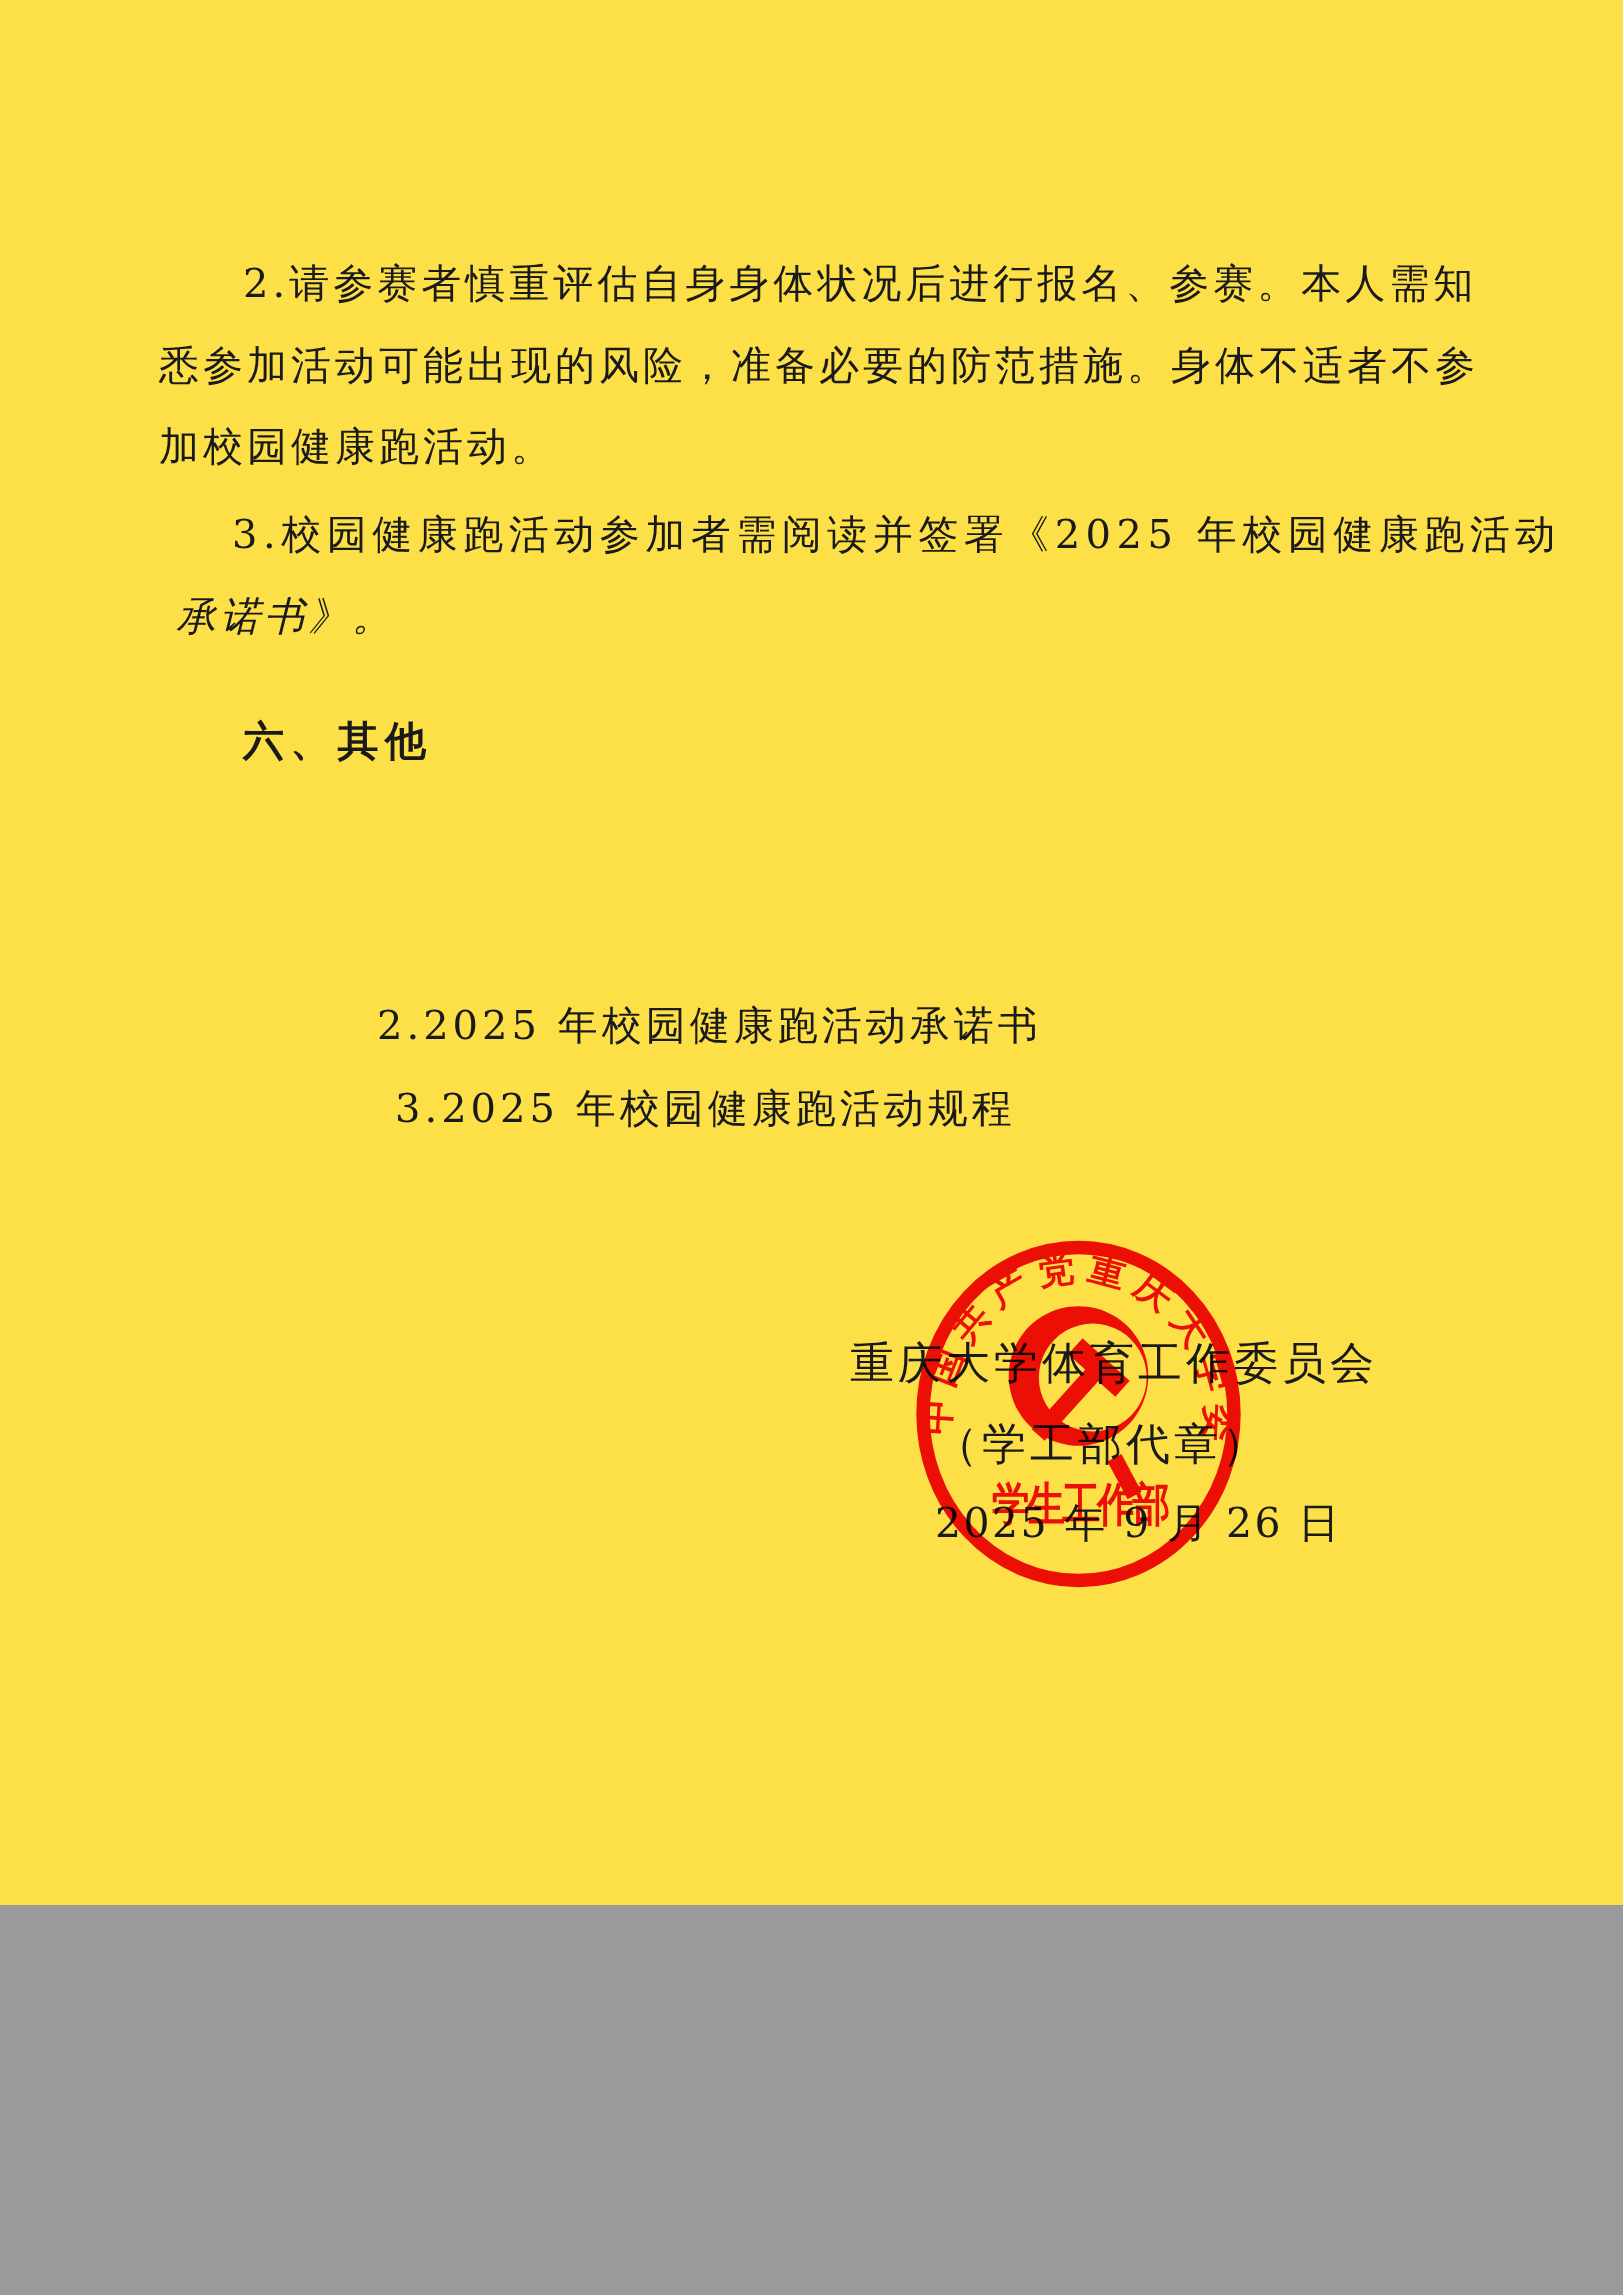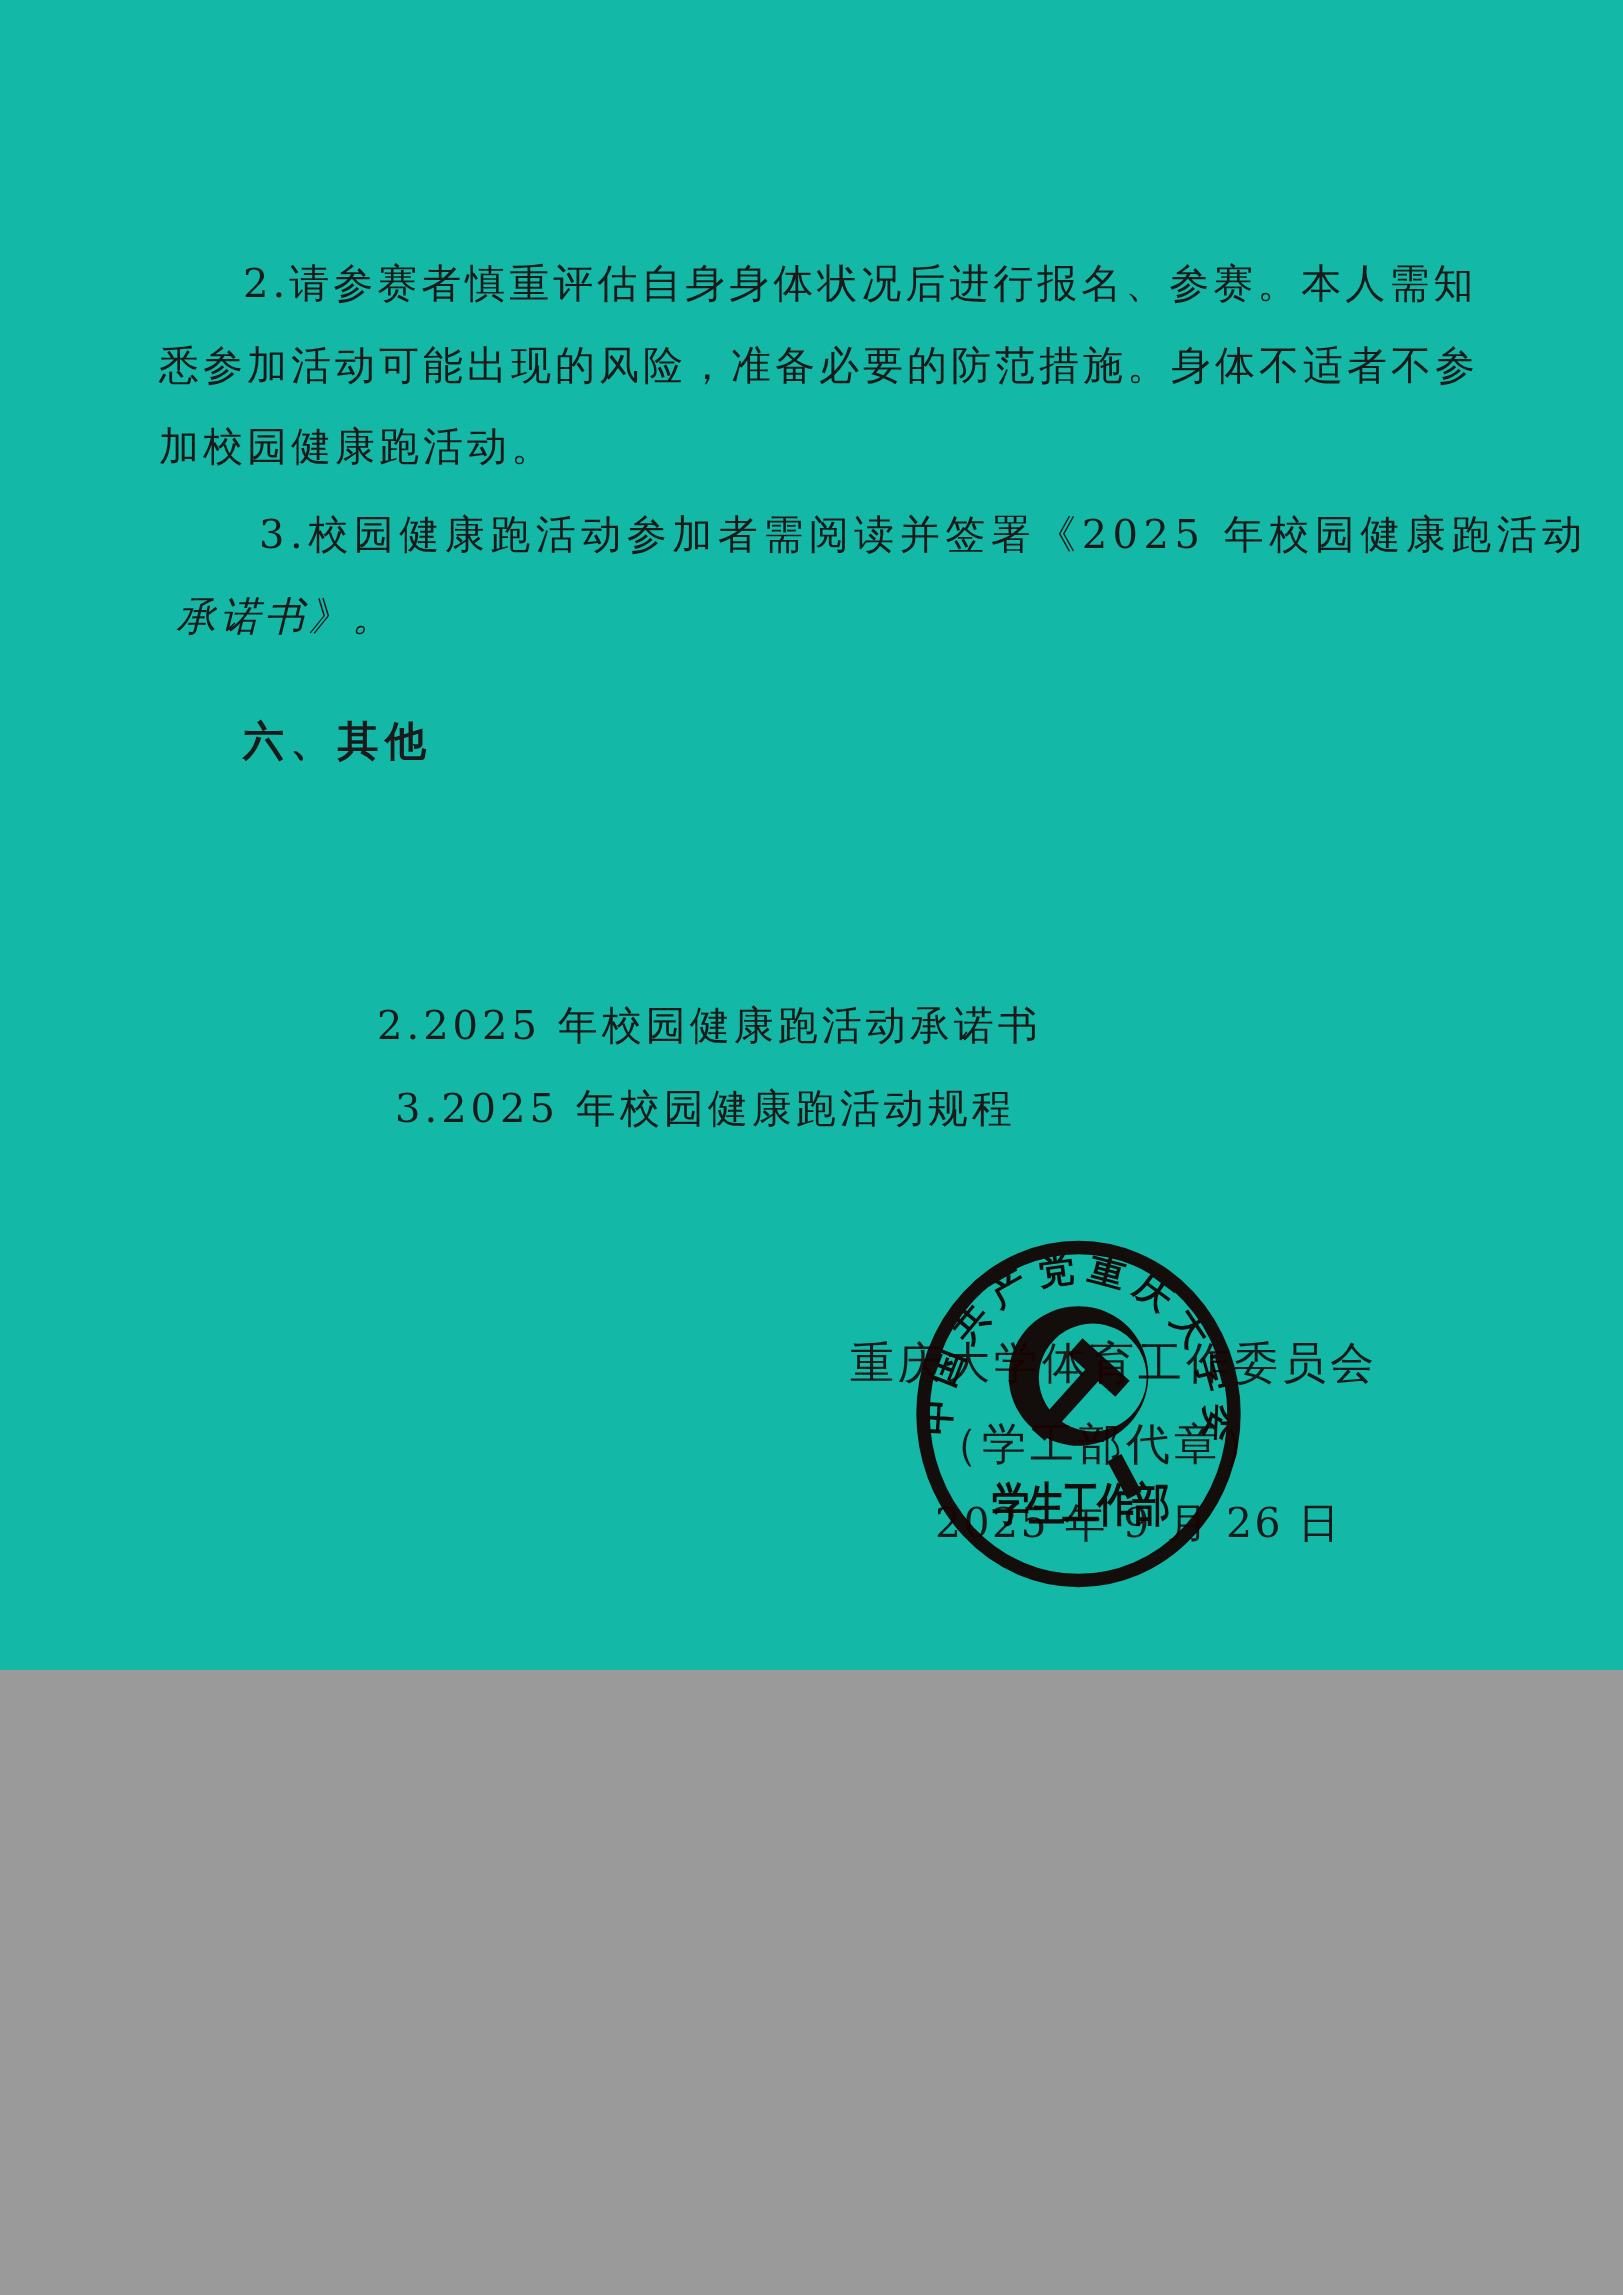--- a/index.html
+++ b/index.html
@@ -1,20 +1,20 @@
 <!DOCTYPE html>
 <html style="font-size:12.7px"><head>
 <meta charset="utf-8">
 <style>
   html,body{margin:0;padding:0;background:#9a9a9a;}
   .page{
     position:relative;
-    width:1623px;height:1670px;
+    width:1623px;height:1905px;
     margin:0 auto;
-    background:#14b8a6;
+    background:#fde047;
     overflow:hidden;
     font-family:"DejaVu Serif","Liberation Serif",serif;
   }
   .line{
     position:absolute;
     white-space:nowrap;
     color:#1a1a1a;
     font-size:40px;
     line-height:1;
   }
@@ -39,21 +39,21 @@
 </style>
 </head>
 <body>
 
 <div class="page">
 
   <div class="line body-ls" style="left:243px;top:263px;">2.请参赛者慎重评估自身身体状况后进行报名、参赛。本人需知</div>
   <div class="line body-ls" style="left:159px;top:426px;">加校园健康跑活动。</div>
   <div class="line body-ls" style="left:159px;top:345px;">悉参加活动可能出现的风险，准备必要的防范措施。身体不适者不参</div>
 
-  <div class="line wide-ls" style="left:259px;top:514px;">3.校园健康跑活动参加者需阅读并签署《2025 年校园健康跑活动</div>
+  <div class="line wide-ls" style="left:232px;top:514px;">3.校园健康跑活动参加者需阅读并签署《2025 年校园健康跑活动</div>
   <div class="line body-ls" style="left:176px;top:596px;font-style:italic;">承诺书》。</div>
 
   <div class="line heading" style="left:243px;top:677px;margin-top:44px;">六、其他</div>
 
   <div class="line body-ls" style="left:377px;top:1005px;">2.2025 年校园健康跑活动承诺书</div>
   <div class="line body-ls" style="left:395px;top:1088px;">3.2025 年校园健康跑活动规程</div>
 
   <div class="line sig" style="left:850px;top:1341px;">重庆大学体育工作委员会</div>
   <div class="line sig" style="left:934px;top:1422px;">（学工部代章）</div>
   <div class="line sig-date" style="left:935px;top:1503px;">2025 年 9 月 26 日</div>

